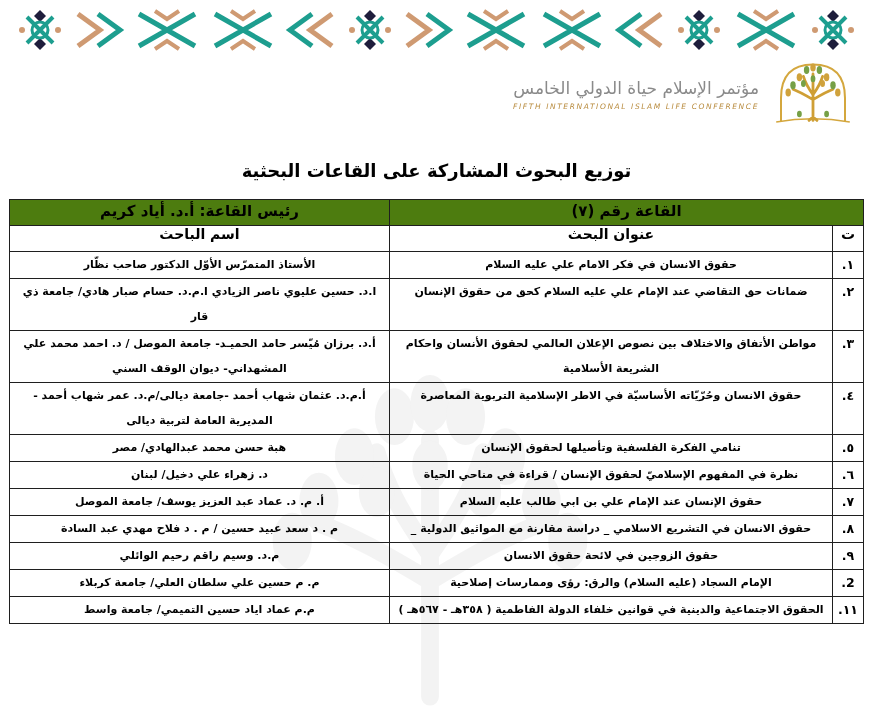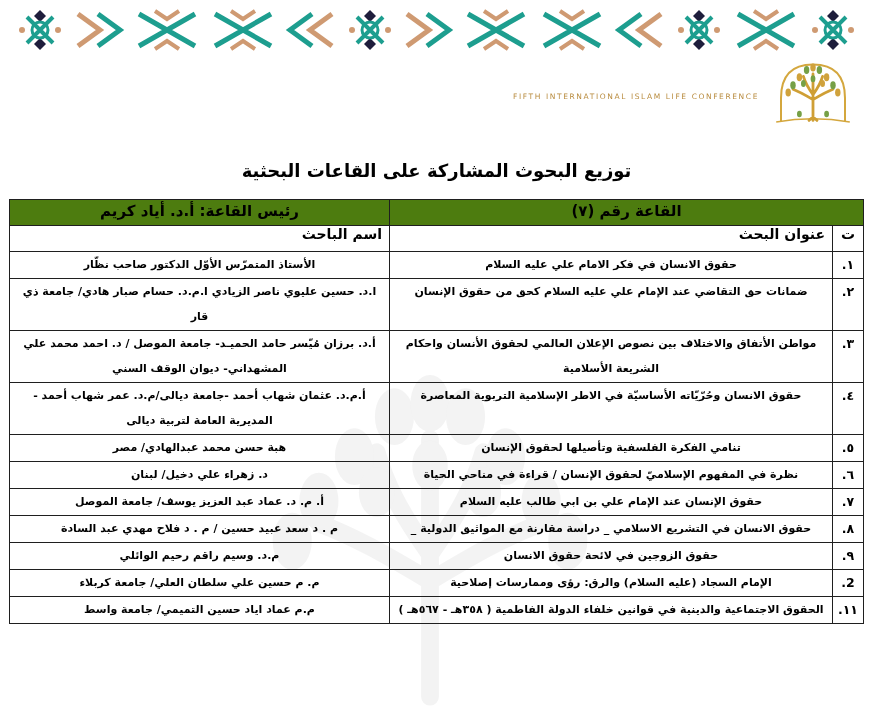--- a/index.html
+++ b/index.html
@@ -25,21 +25,21 @@
 
   
   .logo-row {
     display: flex; align-items: center;
     padding: 6px 16px 0 16px;
     height: 78px;
   }
   .logo-mark { flex: 0 0 auto; margin-left: 10px; }
   .logo-text { text-align: right; }
   .logo-ar { font-size: 17px; color: #8a8a8a; letter-spacing: 0; }
-  .logo-en { font-size: 7.5px; color: #b98c3f; letter-spacing: 1.6px; margin-top: 4px; }
+  .logo-en { font-size: 7.5px; color: #b98c3f; letter-spacing: 1.6px; margin-top: 4px; font-style: italic; }
 
   
   .page-title {
     text-align: center; font-size: 18px; font-weight: bold;
     margin-top: 30px;
   }
   .page-subtitle {
     text-align: center; font-size: 17px; font-weight: bold;
     margin-top: 17px;
   }
@@ -61,21 +61,21 @@
   th.green-cell {
     background: #4d7c0f;
     font-size: 15px; height: 26px; text-align: center;
     vertical-align: middle; padding: 2px 4px;
   }
   .subhead th {
     background: transparent; font-size: 14px; height: 26px;
     vertical-align: middle;
   }
   .subhead .h-no { text-align: center; }
-  .subhead .h-title, .subhead .h-res { text-align: right; padding: 0 7px; }
+  .subhead .h-title, .subhead .h-res { text-align: center; padding: 0 7px; }
   td.c-no { text-align: center; font-size: 12.5px; line-height: 25px; }
   td.c-title, td.c-res {
     text-align: center; font-size: 11px; line-height: 25px;
     padding: 0 7px 1px 7px;
   }
 
   
   .watermark {
     position: absolute; left: 190px; top: 350px; z-index: 0;
     opacity: 0.055; pointer-events: none;
@@ -176,20 +176,21 @@
       <ellipse cx="67" cy="24" rx="3.4" ry="5" fill="#d0a23c"></ellipse>
       <ellipse cx="75" cy="34" rx="3.4" ry="5" fill="#76a046"></ellipse>
       <ellipse cx="81" cy="43" rx="3.4" ry="5" fill="#d0a23c"></ellipse>
       <ellipse cx="38" cy="32" rx="3" ry="4.4" fill="#76a046"></ellipse>
       <ellipse cx="62" cy="32" rx="3" ry="4.4" fill="#d0a23c"></ellipse>
       <ellipse cx="50" cy="26" rx="3" ry="4.4" fill="#76a046"></ellipse>
       <ellipse cx="33" cy="70" rx="3" ry="4" fill="#76a046"></ellipse>
       <ellipse cx="67" cy="70" rx="3" ry="4" fill="#76a046"></ellipse>
     </svg>
     <div class="logo-text">
+      <div class="logo-ar">مؤتمر الإسلام حياة الدولي الخامس</div>
       <div class="logo-en" dir="ltr">FIFTH INTERNATIONAL ISLAM LIFE CONFERENCE</div>
     </div>
   </div>
 
   <div class="page-title">توزيع البحوث المشاركة على القاعات البحثية</div>
 
   <div class="table-wrap">
     <table class="research">
       <colgroup>
           <col class="c1">

